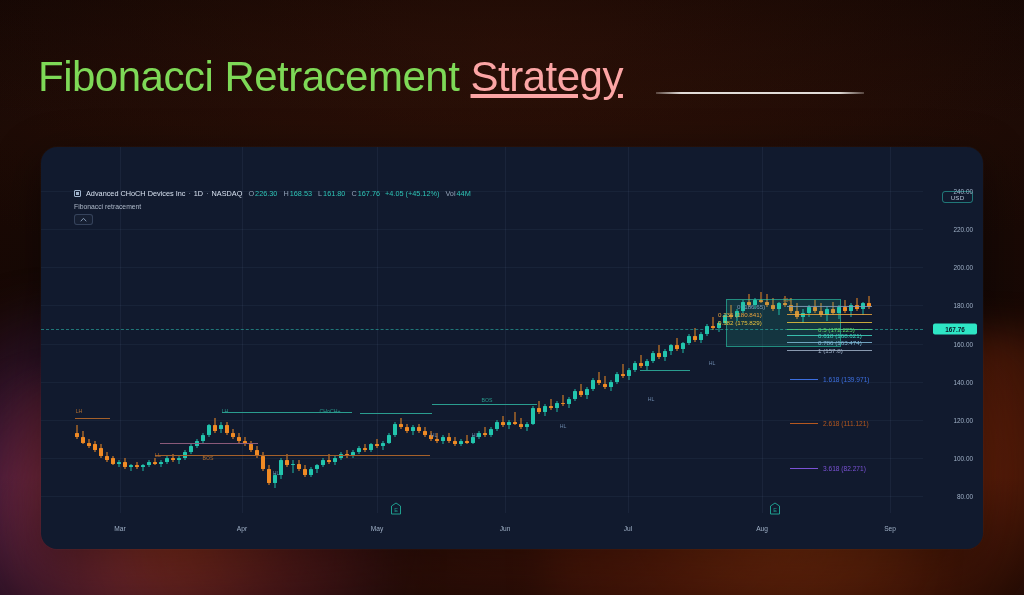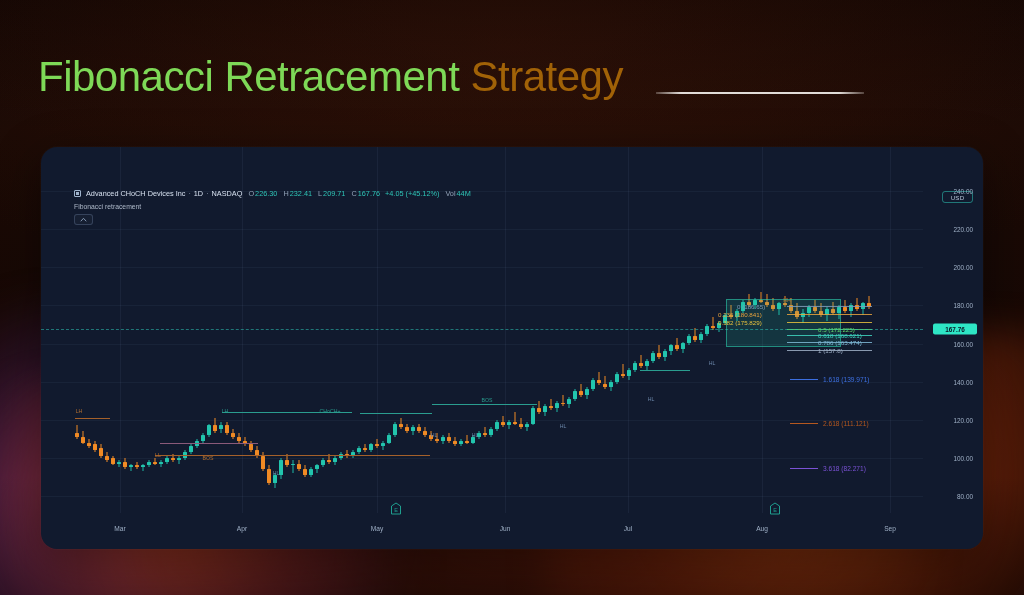--- a/index.html
+++ b/index.html
@@ -47,21 +47,21 @@
   
   #header {
     position:absolute; left:0; top:0; width:1024px; height:140px; z-index:5;
   }
   #page-title {
     position:absolute; left:38px; top:53px;
     font-size:42px; font-weight:400; letter-spacing:-0.5px;
     white-space:nowrap;
   }
   #page-title .t-accent { color:#7ed957; }
-  #page-title .t-plain  { color:#a16207; }
+  #page-title .t-plain  { color:#fca5a5;text-decoration:underline; }
   #title-rule {
     position:absolute; left:656px; top:92px; width:208px; height:2px;
     background:linear-gradient(90deg, rgba(240,235,230,0.25), rgba(245,242,238,0.9) 12%, rgba(245,242,238,0.9) 88%, rgba(240,235,230,0.25));
   }
   #brand { position:absolute; right:36px; top:62px; display:flex; align-items:center; gap:11px; }
   #brand-mark {
     width:30px; height:30px; border-radius:50%;
     background:linear-gradient(145deg,#ff9b3d 0%, #f07c1b 55%, #e06a10 100%);
     display:flex; align-items:flex-end; justify-content:center; gap:2.5px;
     padding-bottom:9px;
@@ -214,23 +214,23 @@
     <div id="symbol-row">
       <span id="sym-icon"></span>
       <span class="sym-name">Advanced CHoCH Devices Inc</span>
       <span class="sym-sep">·</span>
       <span class="sym-name">1D</span>
       <span class="sym-sep">·</span>
       <span class="sym-name">NASDAQ</span>
       <span class="ohlc-k">O</span>
       <span class="ohlc-v">226.30</span>
       <span class="ohlc-k">H</span>
-      <span class="ohlc-v">232.41</span>
+      <span class="ohlc-v">168.53</span>
       <span class="ohlc-k">L</span>
-      <span class="ohlc-v">209.71</span>
+      <span class="ohlc-v">161.80</span>
       <span class="ohlc-k">C</span>
       <span class="ohlc-v">167.76</span>
       <span class="ohlc-chg">+4.05 (+45.12%)</span>
       <span class="ohlc-k">Vol</span>
       <span class="ohlc-v">44M</span>
     </div>
 
     <div id="indicator-row">Fibonacci retracement</div>
 
     <div id="collapse-btn">

